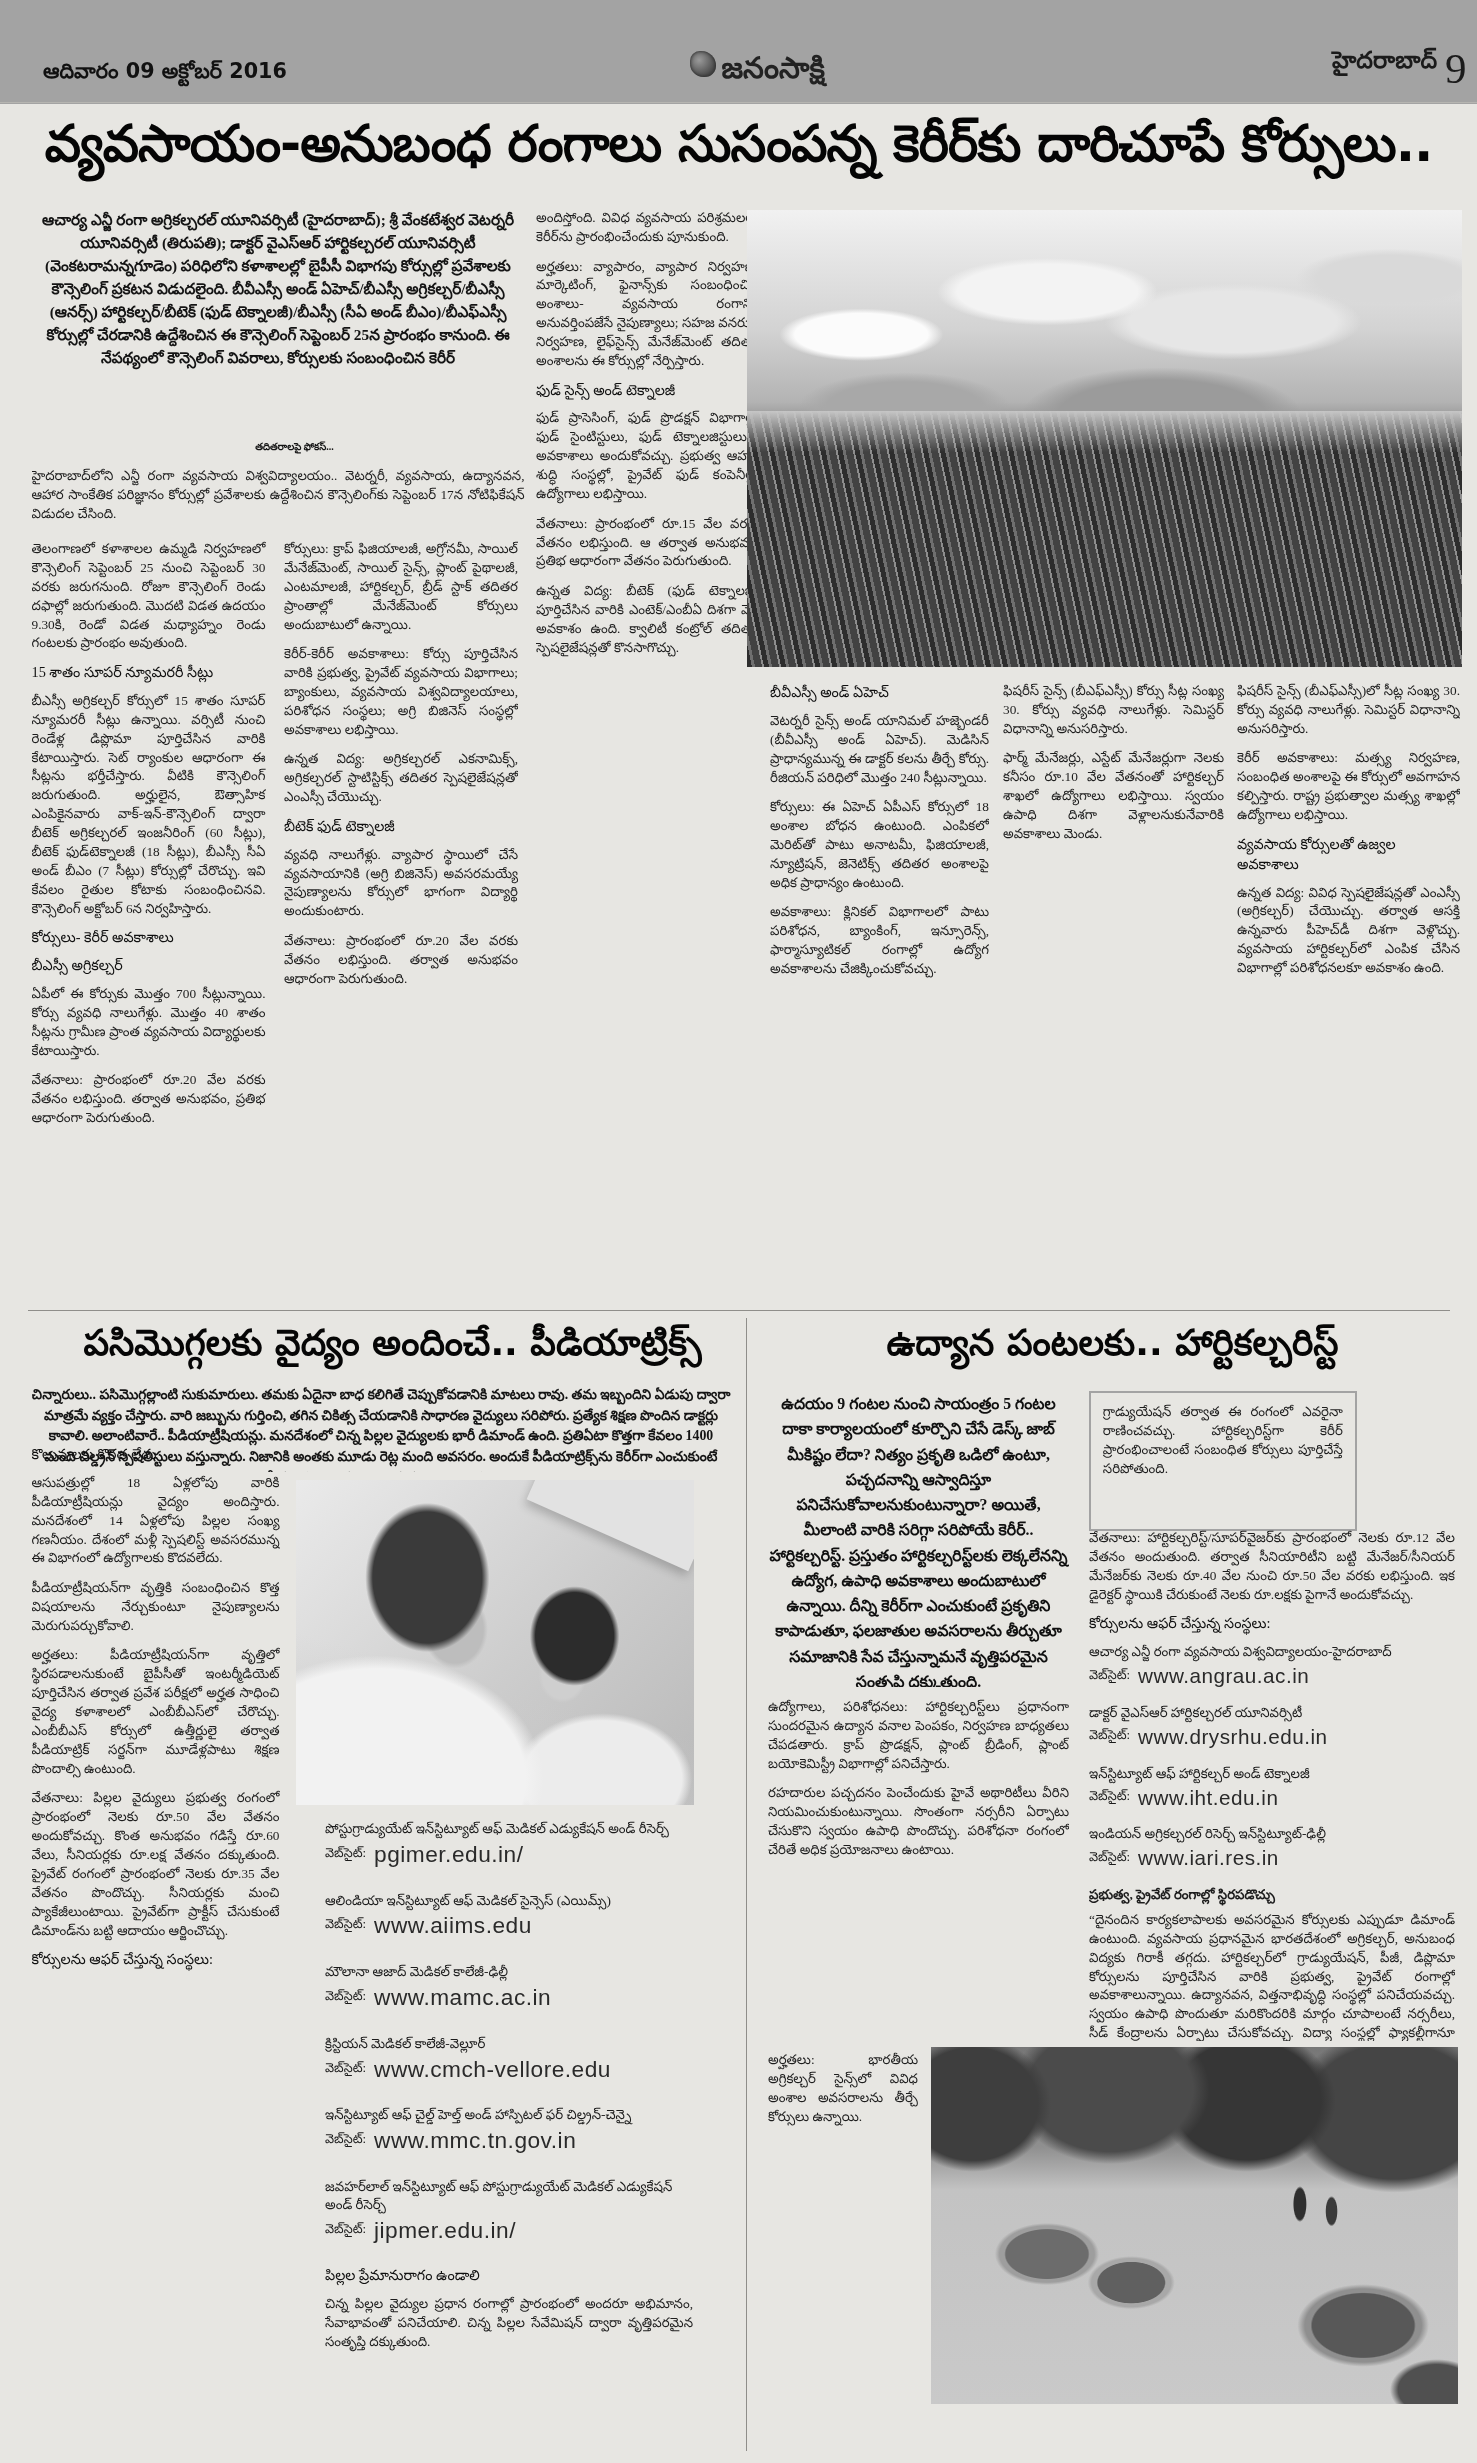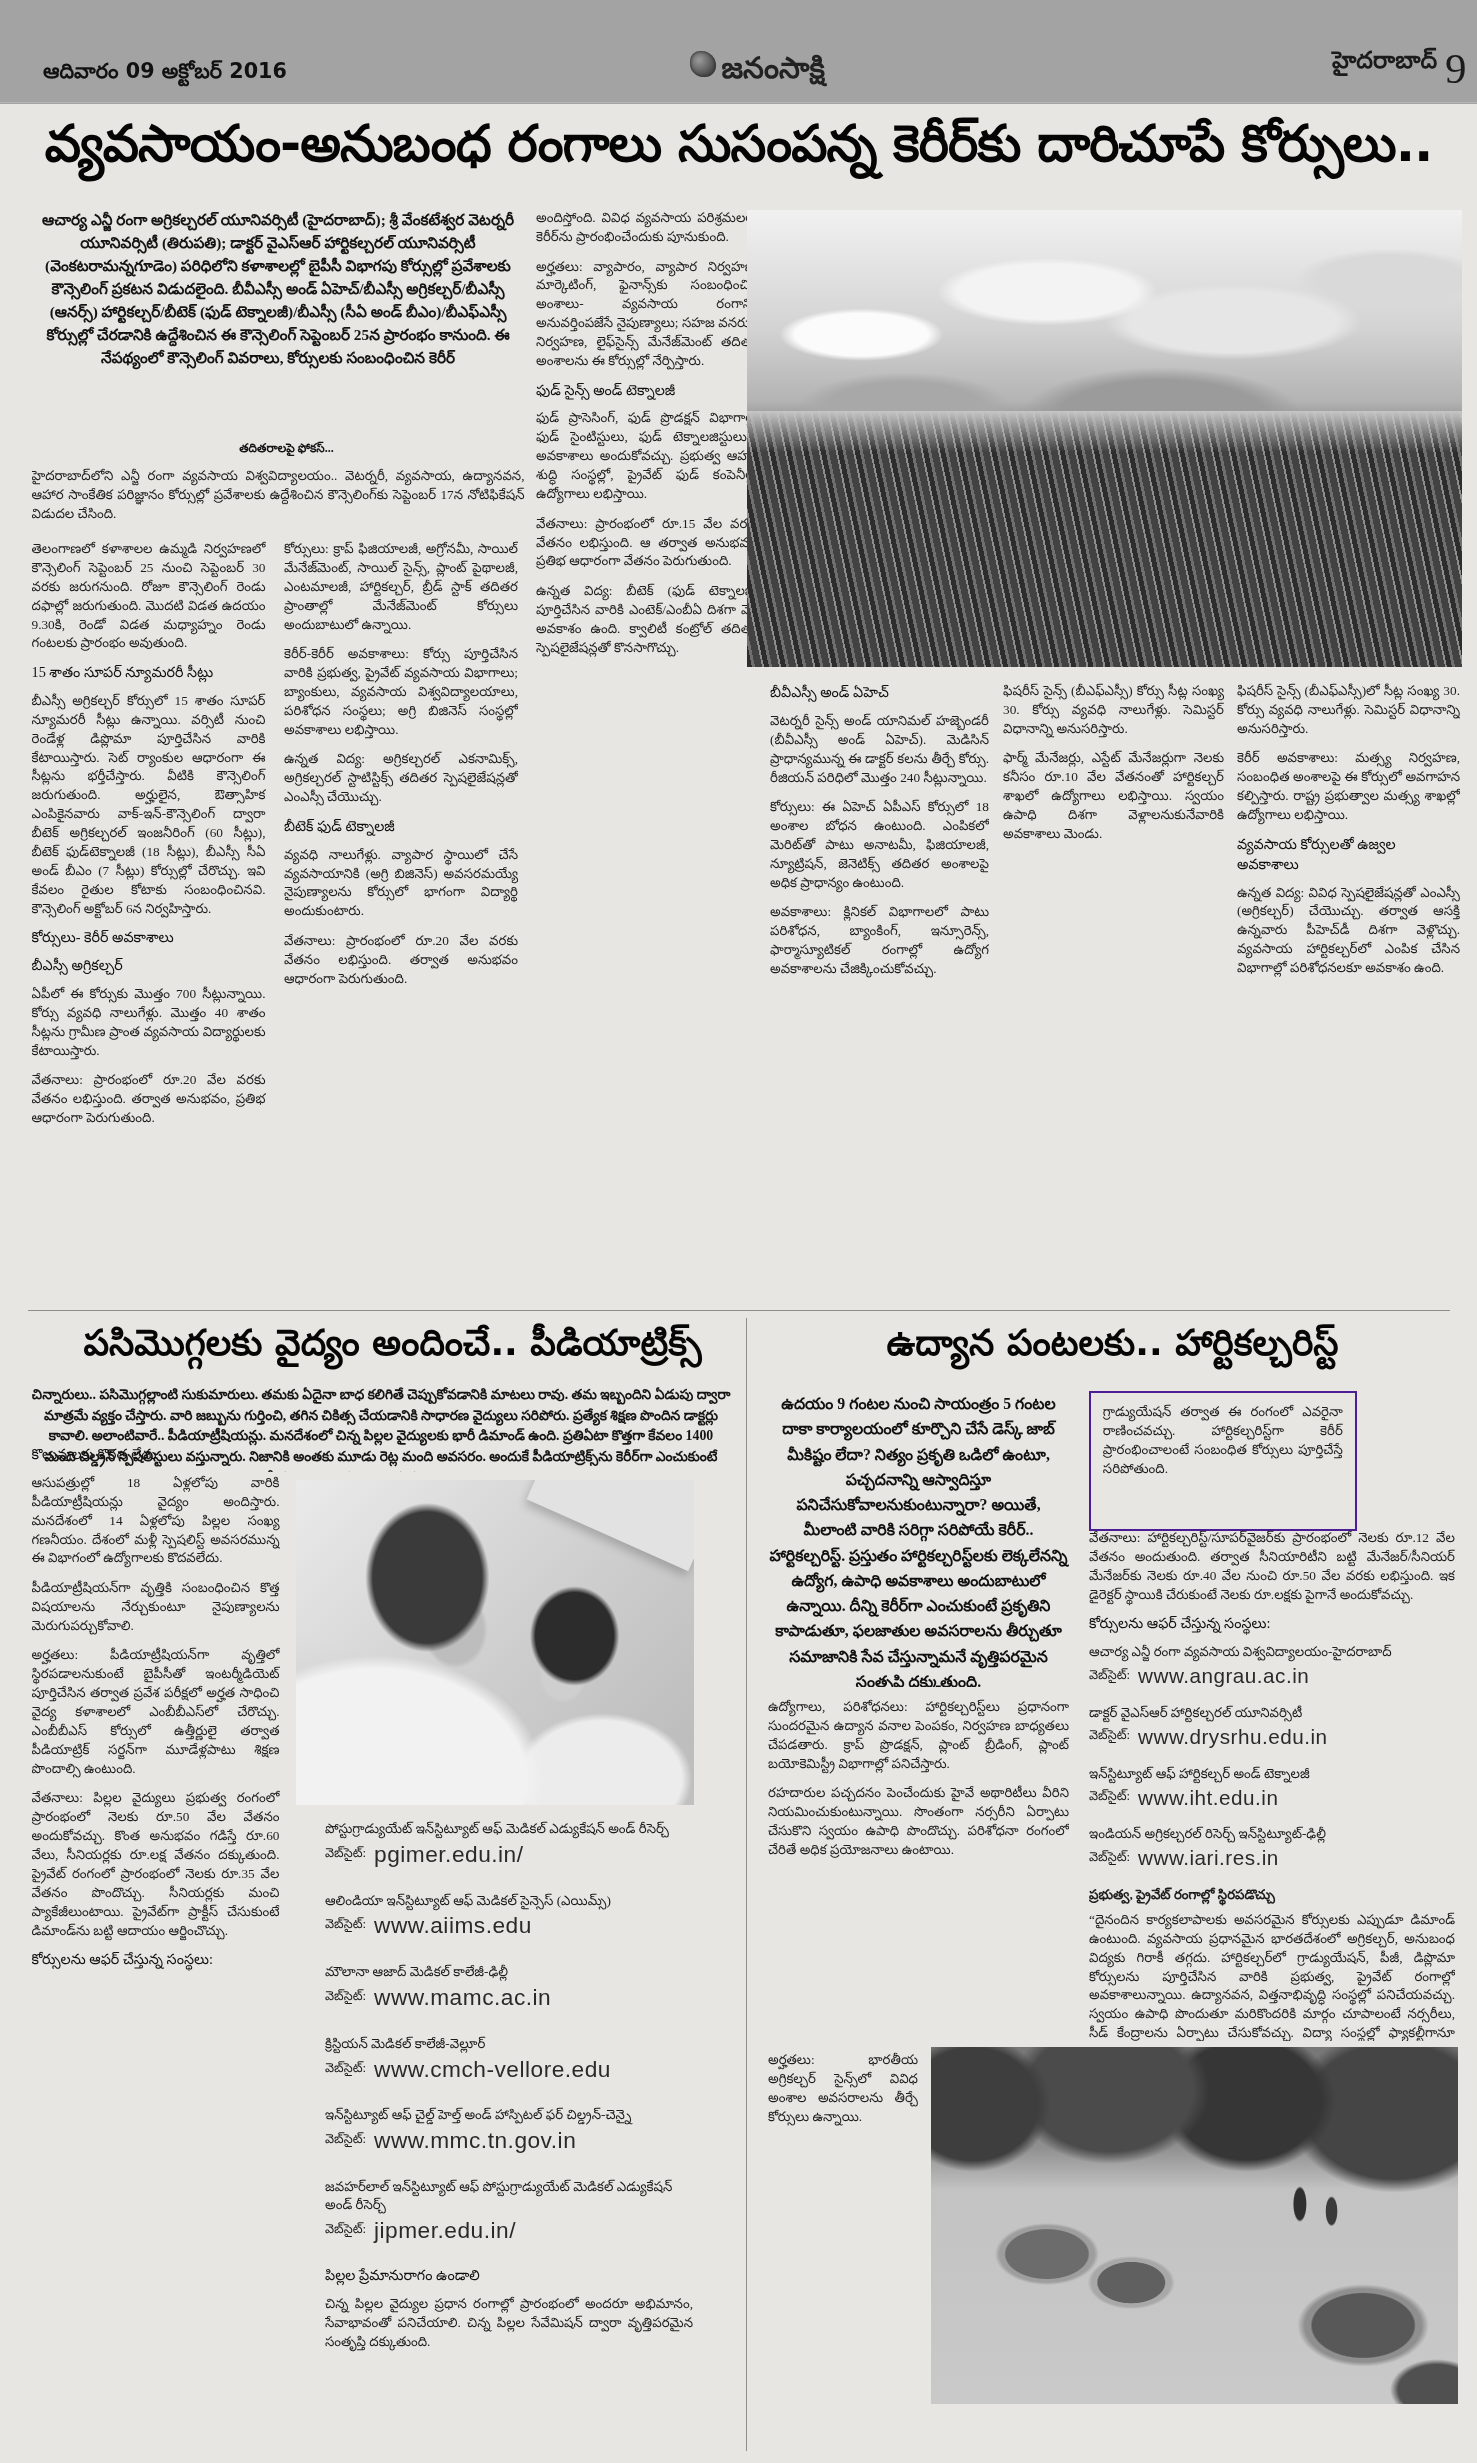--- a/index.html
+++ b/index.html
@@ -26,21 +26,21 @@
   .bold{font-weight:bold;}
   .intro{font-size:15.3px;line-height:1.5;font-weight:bold;text-align:center;color:#141414;overflow:hidden;}
   .lead-bold{font-size:15.8px;line-height:1.6;font-weight:bold;text-align:center;color:#101010;overflow:hidden;}
   
   .inst{margin:0 0 23.6px 0;}
   .inst .iname{font-size:13.3px;line-height:1.35;margin-bottom:3px;}
   .site-row{display:flex;align-items:center;gap:7.9px;}
   .site-label{font-size:12.8px;}
   .url{font-family:"Liberation Sans",sans-serif;font-size:22.7px;color:#2a2a2a;letter-spacing:0.5px;}
   .url-sm{font-size:20.7px;}
-  .boxed{border:2px solid #4c1d95;padding:9.9px 11.8px;background:#e7e6e2;}
+  .boxed{border:2px solid #a3a3a3;padding:9.9px 11.8px;background:#e7e6e2;}
   .vline{position:absolute;width:1px;background:#8f8e8a;}
   
   .corn{left:747px;top:210px;width:715px;height:457px;overflow:hidden;
     background:linear-gradient(#f1f1f1,#d3d3d3 26%,#b3b3b3 42%,#8d8d8d 47%,#5d5d5d 60%,#4c4c4c 100%);}
   .corn .sky{position:absolute;left:0;top:0;width:100%;height:47%;
     background:
       radial-gradient(128px 41px at 16% 58%,#fbfbfb 0 52%,transparent 64%),
       radial-gradient(167px 51px at 42% 38%,#f3f3f3 0 54%,transparent 66%),
       radial-gradient(207px 61px at 68% 52%,#e6e6e6 0 50%,transparent 62%),
       radial-gradient(148px 47px at 90% 32%,#d9d9d9 0 50%,transparent 64%),
@@ -92,21 +92,21 @@
   </div>
   <div class="abs city">
     <span>హైదరాబాద్</span>
     <span class="pageno">9</span>
   </div>
   <div class="hrule" style="left:0;top:102px;width:1478px;"></div>
 
   <div class="abs headline">వ్యవసాయం-అనుబంధ రంగాలు సుసంపన్న కెరీర్‌కు దారిచూపే కోర్సులు..</div>
 
   <div class="abs intro" style="left:31.5px;top:209px;width:493px;height:229px;">ఆచార్య ఎన్జీ రంగా అగ్రికల్చరల్ యూనివర్సిటీ (హైదరాబాద్); శ్రీ వేంకటేశ్వర వెటర్నరీ యూనివర్సిటీ (తిరుపతి); డాక్టర్ వైఎస్ఆర్ హార్టికల్చరల్ యూనివర్సిటీ (వెంకటరామన్నగూడెం) పరిధిలోని కళాశాలల్లో బైపీసీ విభాగపు కోర్సుల్లో ప్రవేశాలకు కౌన్సెలింగ్ ప్రకటన విడుదలైంది. బీవీఎస్సీ అండ్ ఏహెచ్/బీఎస్సీ అగ్రికల్చర్/బీఎస్సీ (ఆనర్స్) హార్టికల్చర్/బీటెక్ (ఫుడ్ టెక్నాలజీ)/బీఎస్సీ (సీఏ అండ్ బీఎం)/బీఎఫ్ఎస్సీ కోర్సుల్లో చేరడానికి ఉద్దేశించిన ఈ కౌన్సెలింగ్ సెప్టెంబర్ 25న ప్రారంభం కానుంది. ఈ నేపథ్యంలో కౌన్సెలింగ్ వివరాలు, కోర్సులకు సంబంధించిన కెరీర్</div>
-  <div class="abs intro" style="left:40px;top:439px;width:493px;height:23.6px;font-size:12px;">తదితరాలపై ఫోకస్...</div>
+  <div class="abs intro" style="left:48px;top:439px;width:493px;height:23.6px;font-size:10px;">తదితరాలపై ఫోకస్...</div>
   <div class="abs para col" style="left:31.5px;top:467px;width:493px;height:67px;">హైదరాబాద్‌లోని ఎన్జీ రంగా వ్యవసాయ విశ్వవిద్యాలయం.. వెటర్నరీ, వ్యవసాయ, ఉద్యానవన, ఆహార సాంకేతిక పరిజ్ఞానం కోర్సుల్లో ప్రవేశాలకు ఉద్దేశించిన కౌన్సెలింగ్‌కు సెప్టెంబర్ 17న నోటిఫికేషన్ విడుదల చేసింది.</div>
 
   <div class="abs col" style="left:31.5px;top:540px;width:234px;height:762px;">
     <p class="para">తెలంగాణలో కళాశాలల ఉమ్మడి నిర్వహణలో కౌన్సెలింగ్ సెప్టెంబర్ 25 నుంచి సెప్టెంబర్ 30 వరకు జరుగనుంది. రోజూ కౌన్సెలింగ్ రెండు దఫాల్లో జరుగుతుంది. మొదటి విడత ఉదయం 9.30కి, రెండో విడత మధ్యాహ్నం రెండు గంటలకు ప్రారంభం అవుతుంది.</p>
     <p class="sub">15 శాతం సూపర్ న్యూమరరీ సీట్లు</p>
     <p class="para">బీఎస్సీ అగ్రికల్చర్ కోర్సులో 15 శాతం సూపర్ న్యూమరరీ సీట్లు ఉన్నాయి. వర్సిటీ నుంచి రెండేళ్ల డిప్లొమా పూర్తిచేసిన వారికి కేటాయిస్తారు. సెట్ ర్యాంకుల ఆధారంగా ఈ సీట్లను భర్తీచేస్తారు. వీటికి కౌన్సెలింగ్ జరుగుతుంది. అర్హులైన, ఔత్సాహిక ఎంపికైనవారు వాక్-ఇన్-కౌన్సెలింగ్ ద్వారా బీటెక్ అగ్రికల్చరల్ ఇంజనీరింగ్ (60 సీట్లు), బీటెక్ ఫుడ్‌టెక్నాలజీ (18 సీట్లు), బీఎస్సీ సీఏ అండ్ బీఎం (7 సీట్లు) కోర్సుల్లో చేరొచ్చు. ఇవి కేవలం రైతుల కోటాకు సంబంధించినవి. కౌన్సెలింగ్ అక్టోబర్ 6న నిర్వహిస్తారు.</p>
     <p class="sub">కోర్సులు- కెరీర్ అవకాశాలు</p>
     <p class="sub">బీఎస్సీ అగ్రికల్చర్</p>
     <p class="para">ఏపీలో ఈ కోర్సుకు మొత్తం 700 సీట్లున్నాయి. కోర్సు వ్యవధి నాలుగేళ్లు. మొత్తం 40 శాతం సీట్లను గ్రామీణ ప్రాంత వ్యవసాయ విద్యార్థులకు కేటాయిస్తారు.</p>
     <p class="para">వేతనాలు: ప్రారంభంలో రూ.20 వేల వరకు వేతనం లభిస్తుంది. తర్వాత అనుభవం, ప్రతిభ ఆధారంగా పెరుగుతుంది.</p>

